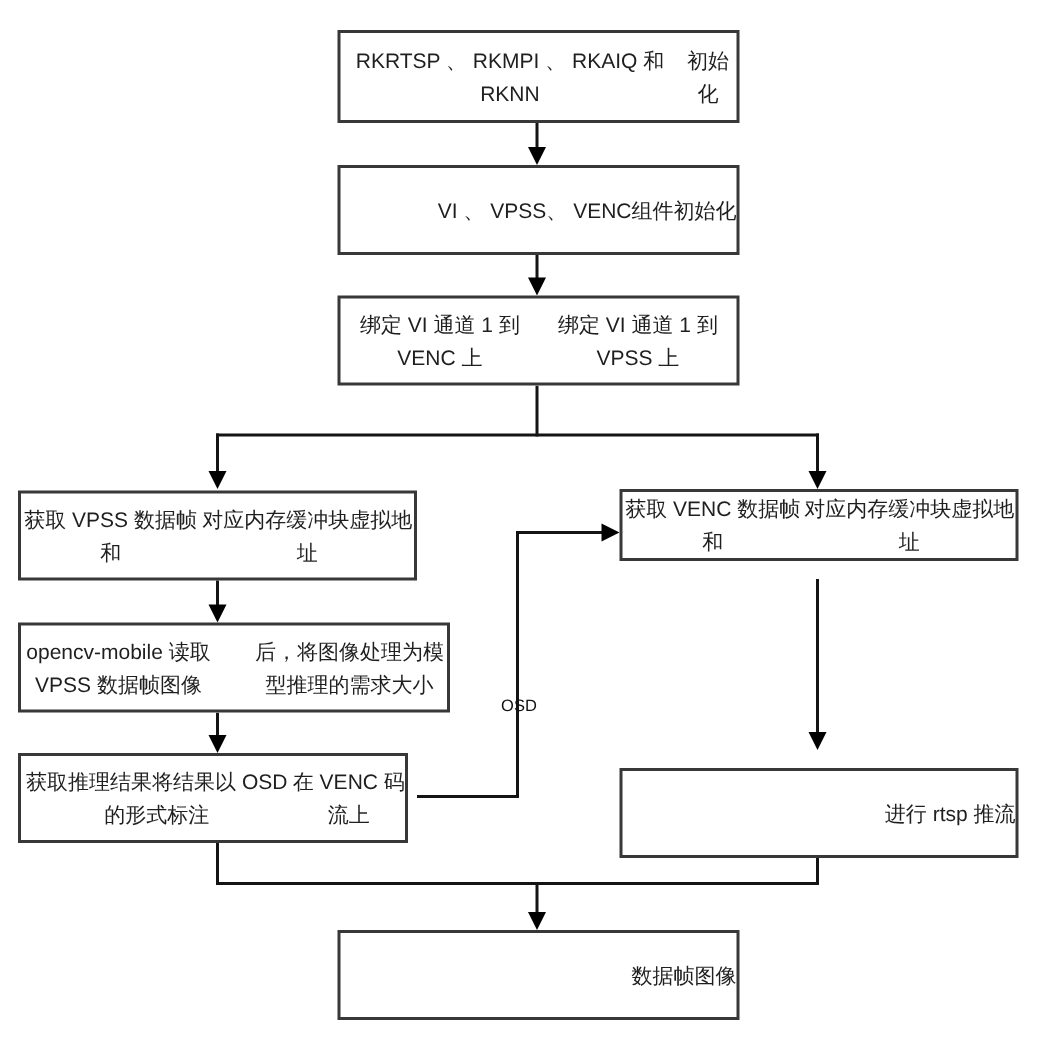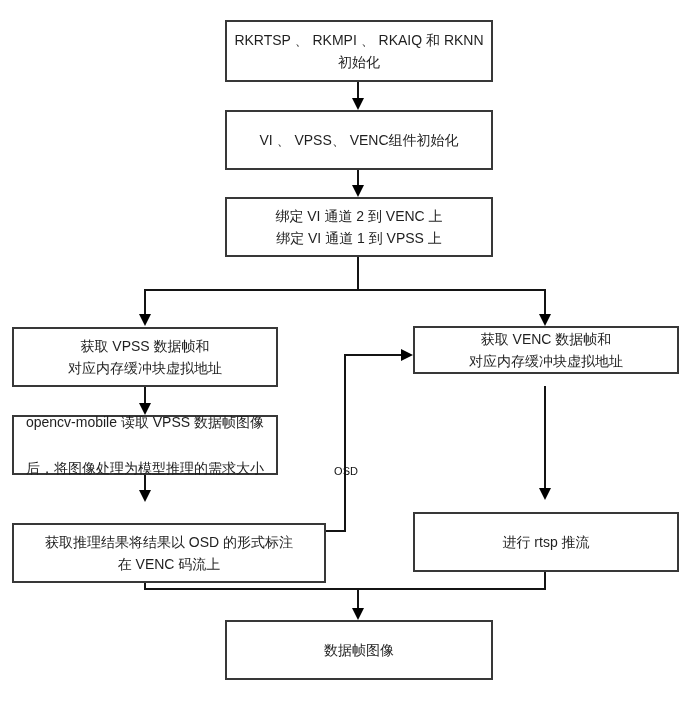--- a/index.html
+++ b/index.html
@@ -9,23 +9,22 @@
     background:#ffffff;
     font-family:"Liberation Sans","DejaVu Sans",sans-serif;
     overflow:hidden;
   }
   .node{
     position:absolute;
     box-sizing:border-box;
     border:2px solid #383838;
     background:#ffffff;
     display:flex;
-    flex-direction:column;
     align-items:center;
-    justify-content:center;
+    justify-content:flex-end;
     text-align:center;
     color:#1f1f1f;
     font-size:14px;
     line-height:22px;
     z-index:2;
   }
   .edge{
     position:absolute;
     background:#141414;
     z-index:1;
@@ -62,40 +61,40 @@
   <div class="node" style="left:225px;top:20px;width:268px;height:62px;">
     <div>RKRTSP 、 RKMPI 、 RKAIQ 和 RKNN</div>
     <div>初始化</div>
   </div>
 
   <div class="node" style="left:225px;top:110px;width:268px;height:60px;">
     <div>VI 、 VPSS、 VENC组件初始化</div>
   </div>
 
   <div class="node" style="left:225px;top:197px;width:268px;height:60px;">
-    <div>绑定 VI 通道 2 到 VENC 上</div>
+    <div>绑定 VI 通道 1 到 VENC 上</div>
     <div>绑定 VI 通道 1 到 VPSS 上</div>
   </div>
 
   <div class="node" style="left:12px;top:327px;width:266px;height:60px;">
     <div>获取 VPSS 数据帧和</div>
     <div>对应内存缓冲块虚拟地址</div>
   </div>
 
   <div class="node" style="left:413px;top:326px;width:266px;height:48px;">
     <div>获取 VENC 数据帧和</div>
     <div>对应内存缓冲块虚拟地址</div>
   </div>
 
-  <div class="node" style="left:12px;top:415px;width:266px;height:60px;gap:24px;">
+  <div class="node" style="left:12px;top:415px;width:288px;height:60px;gap:24px;">
     <div>opencv-mobile 读取 VPSS 数据帧图像</div>
     <div>后，将图像处理为模型推理的需求大小</div>
   </div>
 
-  <div class="node" style="left:12px;top:523px;width:314px;height:60px;">
+  <div class="node" style="left:12px;top:502px;width:260px;height:60px;">
     <div>获取推理结果将结果以 OSD 的形式标注</div>
     <div>在 VENC 码流上</div>
   </div>
 
   <div class="node" style="left:413px;top:512px;width:266px;height:60px;">
     <div>进行 rtsp 推流</div>
   </div>
 
   <div class="node" style="left:225px;top:620px;width:268px;height:60px;">
     <div>数据帧图像</div>

